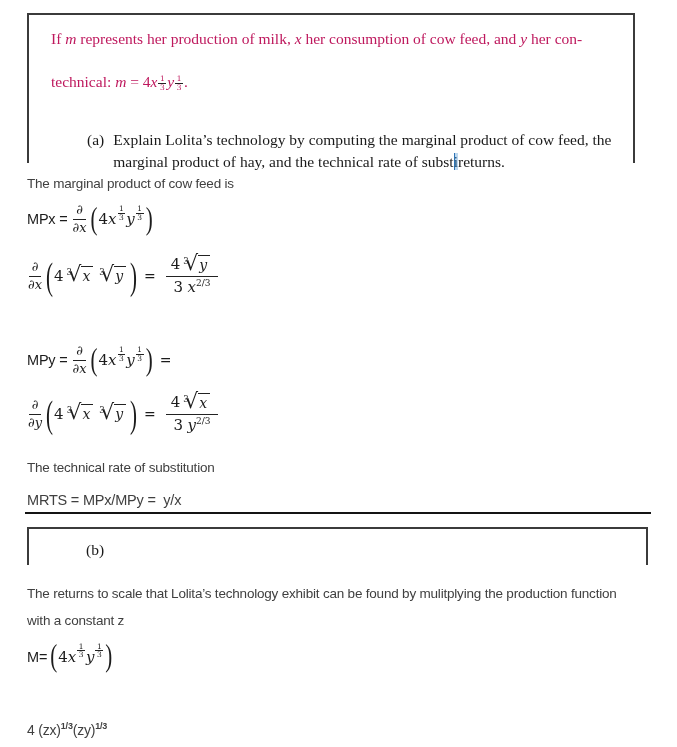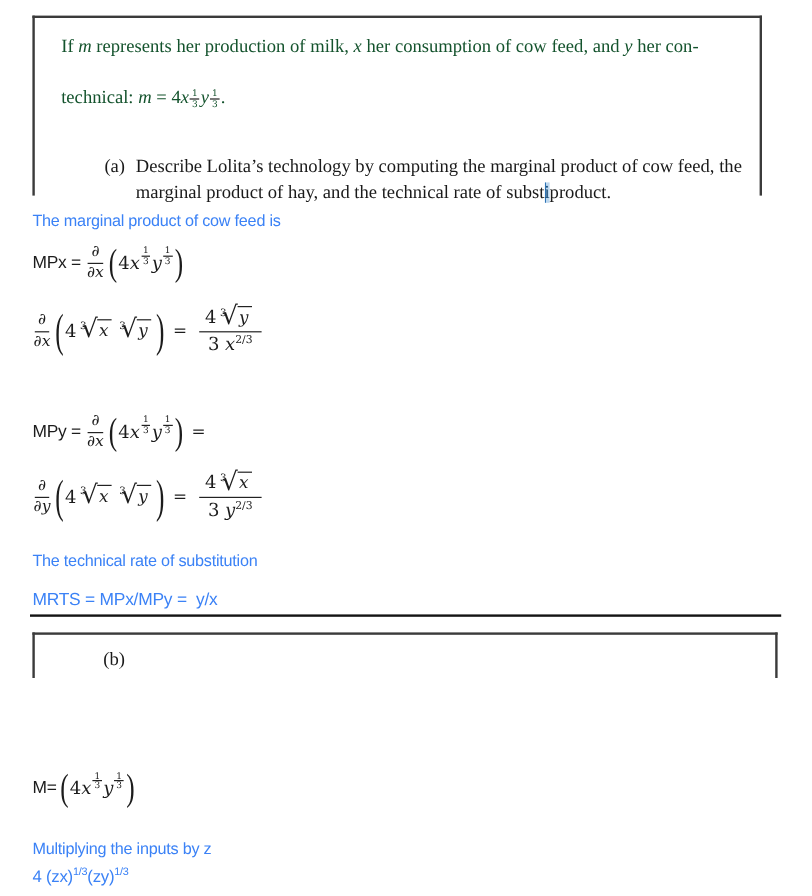--- a/index.html
+++ b/index.html
@@ -4,31 +4,31 @@
 <style>
   html,body{margin:0;padding:0;background:#ffffff;}
   #doc{position:relative;width:677px;height:747px;background:#ffffff;overflow:hidden;
        color:#1f1f1f;}
   .serif{font-family:"Liberation Serif",serif;}
   .sans{font-family:"Liberation Sans",sans-serif;}
 
   
   .pbox{position:absolute;border:2px solid #3b3b3b;border-bottom:none;background:#fff;}
   #box-a{left:27px;top:13px;width:604px;height:148px;}
-  #box-a .p1{margin:13px 16px 0 22px;font-size:15.5px;line-height:21.5px;color:#14532d;}
+  #box-a .p1{margin:13px 16px 0 22px;font-size:15.5px;line-height:21.5px;color:#be185d;}
   .qrow{display:flex;gap:9px;font-size:15.5px;line-height:21.5px;color:#1a1a1a;}
   #box-a .qrow{margin-top:32px;padding-left:58px;}
   #box-b{left:27px;top:527px;width:617px;height:36px;}
   #box-b .qrow{padding-left:57px;padding-top:10px;}
 
   
   .cursor-i{color:#1b4e79;background:#bdd7ee;box-shadow:inset 1px 0 0 #2e74b5;}
 
   
-  .aline{position:absolute;left:27px;font-size:13.5px;letter-spacing:-0.2px;color:#3b82f6;}
+  .aline{position:absolute;left:27px;font-size:13.5px;letter-spacing:-0.2px;color:#404040;}
   .para2{line-height:27px;}
 
   
   .mline{position:absolute;display:flex;align-items:center;color:#1c1c1c;}
   .mlhs{font-family:"Liberation Sans",sans-serif;font-size:14.5px;letter-spacing:-0.2px;margin-right:2px;}
   .mnum{font-family:"DejaVu Serif",serif;font-size:15px;font-style:normal;}
   .mvar{font-family:"DejaVu Serif",serif;font-size:15px;font-style:italic;}
   .meq{font-family:"DejaVu Serif",serif;font-size:14px;margin:0 6px;}
 
   .frac{display:inline-flex;flex-direction:column;align-items:center;line-height:1.15;
@@ -48,42 +48,42 @@
   .bp{display:inline-block;font-family:"Liberation Serif",serif;font-weight:300;
       font-size:21px;line-height:1;transform:scaleY(1.5);margin:0 1px;font-style:normal;}
   .bp.tall{transform:scaleY(1.85);}
 
   .root{display:inline-flex;align-items:flex-start;margin:0 3px;font-family:"DejaVu Serif",serif;}
   .ridx{font-size:8.5px;line-height:1;margin:1px -4px 0 0;position:relative;z-index:2;font-style:normal;}
   .rsign{font-size:21px;line-height:1;margin-top:-3px;font-style:normal;}
   .rbody{border-top:1.2px solid #222;font-style:italic;font-size:14px;padding:1px 3px 0 1px;margin-top:-1px;}
 
   .msup{font-size:9px;vertical-align:super;line-height:0;font-style:normal;}
-  sup.e13{font-size:9px;vertical-align:super;line-height:0;}
+  sup.e13{font-size:9px;vertical-align:super;line-height:0;font-weight:bold;}
 
   .hline{position:absolute;left:25px;top:512px;width:626px;height:2px;background:#141414;}
 </style>
 </head>
 <body>
 
 <div id="doc">
 
   <div class="pbox" id="box-a">
     <p class="serif p1"><span>If </span><i>m</i><span> represents her production of milk, </span><i>x</i><span> her consumption of cow feed, and </span><i>y</i><span> her con-</span><br>
     <br>
     <span>technical: </span><i>m</i><span> = 4</span><i>x</i><span class="sfrac">
           <span class="sn">1</span>
           <span class="sd">3</span>
         </span><i>y</i><span class="sfrac">
           <span class="sn">1</span>
           <span class="sd">3</span>
         </span><span>.</span></p>
     <div class="qrow serif">
       <span>(a)</span>
-      <span><span>Describe Lolita’s technology by computing the marginal product of cow feed, the</span><br><span>marginal product of hay, and the technical rate of subst</span><span class="cursor-i">i</span><span>product.</span></span>
+      <span><span>Explain Lolita’s technology by computing the marginal product of cow feed, the</span><br><span>marginal product of hay, and the technical rate of subst</span><span class="cursor-i">i</span><span>returns.</span></span>
     </div>
   </div>
 
   <div class="aline sans" style="top:176px">The marginal product of cow feed is</div>
 
   <div class="mline" style="left:27px;top:203px">
     <span class="mlhs">MPx =</span>
       <span class="frac dfrac">
         <span class="num">∂</span>
         <span class="den">∂x</span>
@@ -195,35 +195,35 @@
   <div class="aline sans" style="top:492px;font-size:14.5px">MRTS = MPx/MPy = &nbsp;y/x</div>
 
   <div class="hline"></div>
 
   <div class="pbox" id="box-b">
     <div class="qrow serif">
       <span>(b)</span>
     </div>
   </div>
 
+  <div class="aline sans para2" style="top:580px"><span>The returns to scale that Lolita’s technology exhibit can be found by mulitplying the production function</span><br><span>with a constant z</span></div>
 
   <div class="mline" style="left:27px;top:646px">
     <span class="mlhs">M=</span>
     <span class="bp">(</span>
     <span class="mnum">4</span>
       <span class="mvar">x</span>
       <span class="sfrac">
         <span class="sn">1</span>
         <span class="sd">3</span>
       </span>
       <span class="mvar">y</span>
       <span class="sfrac">
         <span class="sn">1</span>
         <span class="sd">3</span>
       </span>
     <span class="bp">)</span>
   </div>
 
-  <div class="aline sans" style="top:700px">Multiplying the inputs by z</div>
 
   <div class="aline sans" style="top:722px;font-size:14px"><span>4 </span><span>(zx)</span><sup class="e13">1/3</sup><span>(zy)</span><sup class="e13">1/3</sup></div>
 
 </div>
 
 </body></html>

